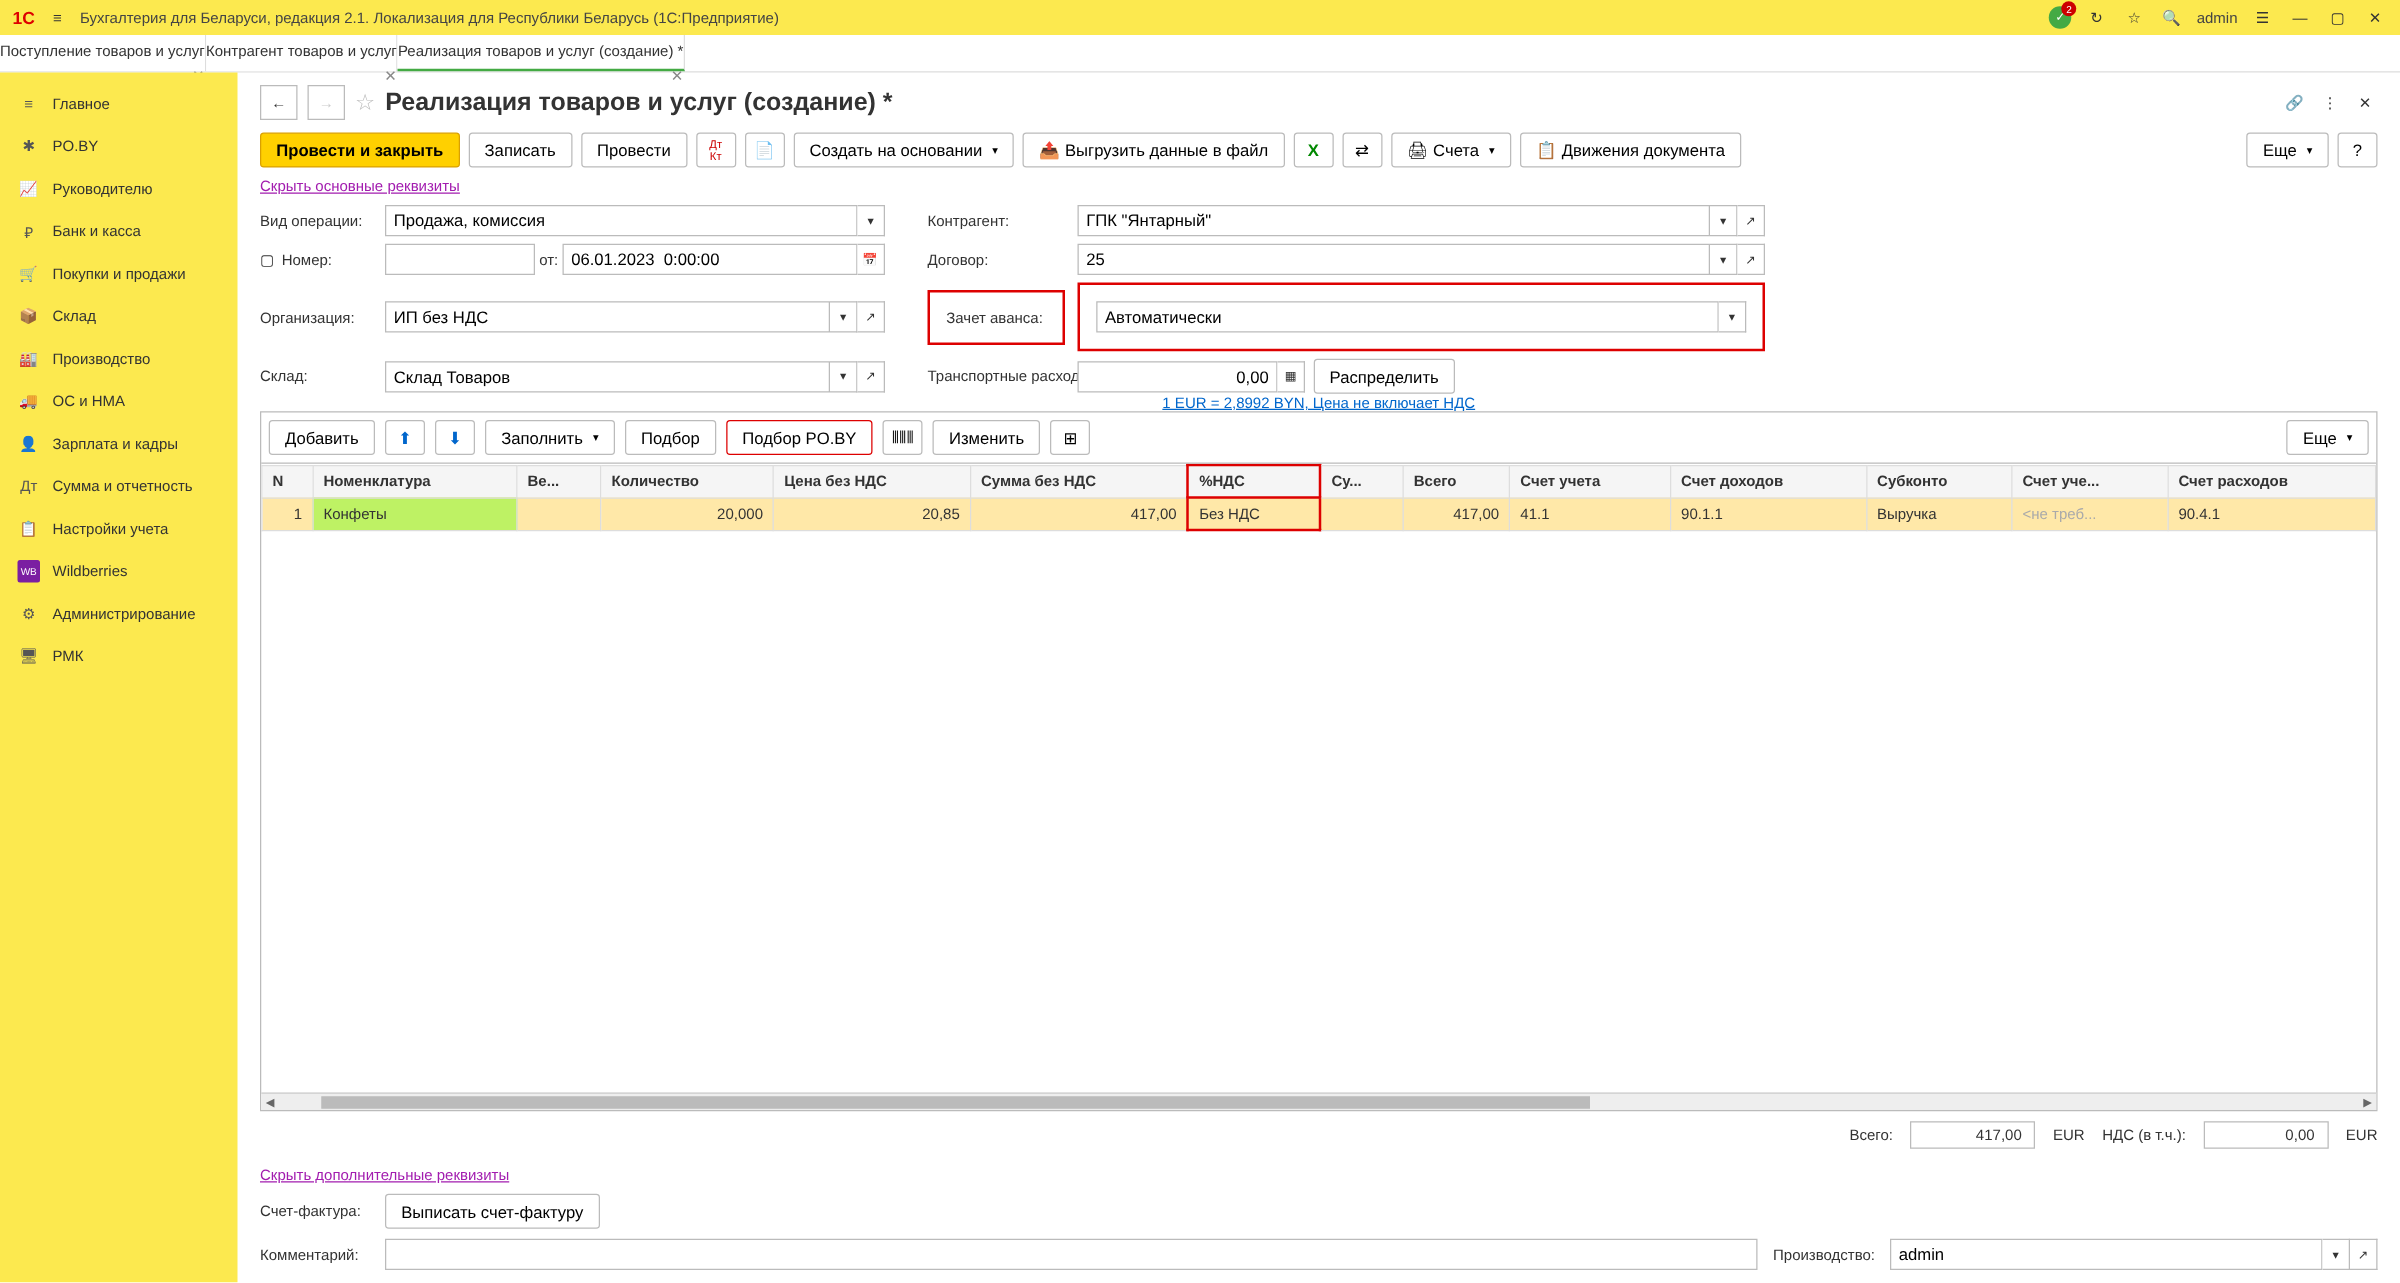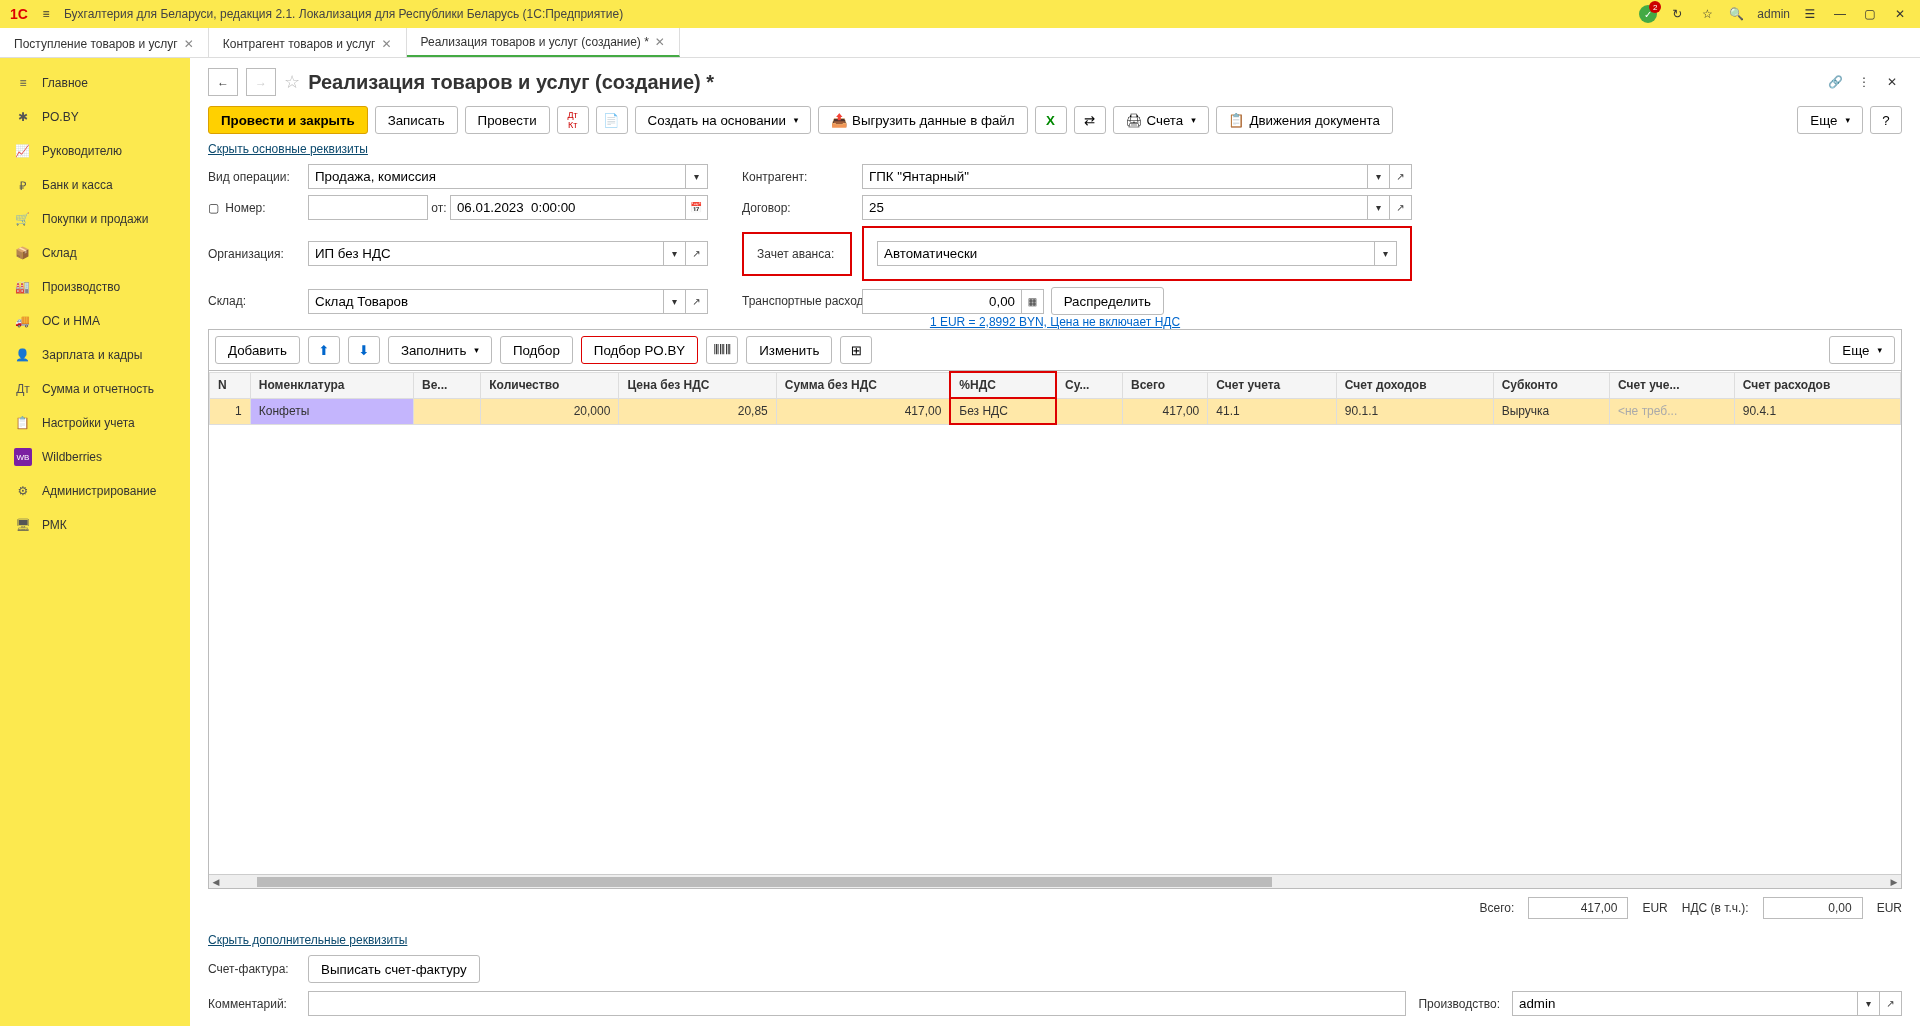--- a/index.html
+++ b/index.html
@@ -8,21 +8,21 @@
 .titlebar { background: #fce94f; height: 28px; display: flex; align-items: center; padding: 0 10px; justify-content: space-between; }
 .titlebar-left { display: flex; align-items: center; gap: 8px; }
 .titlebar-right { display: flex; align-items: center; gap: 10px; }
 .titlebar-icon { width: 20px; height: 20px; display: flex; align-items: center; justify-content: center; cursor: pointer; }
 .tb-text { color: #444; }
 .logo-1c { color: #d00; font-weight: bold; font-size: 14px; }
 .badge-green { background: #4a4; color: #fff; border-radius: 50%; width: 18px; height: 18px; display: inline-flex; align-items: center; justify-content: center; font-size: 10px; position: relative; }
 .badge-green .cnt { position: absolute; top: -4px; right: -4px; background: #c00; color: #fff; border-radius: 50%; width: 12px; height: 12px; font-size: 8px; display: flex; align-items: center; justify-content: center; }
 
 .tabs-bar { height: 30px; display: flex; border-bottom: 1px solid #ddd; }
-.nav-tab { padding: 6px 14px; border-right: 1px solid #ddd; display: flex; align-items: flex-end; gap: 6px; cursor: pointer; background: #fff; }
+.nav-tab { padding: 6px 0; border-right: 1px solid #ddd; display: flex; align-items: flex-end; gap: 6px; cursor: pointer; background: #fff; flex-direction: column; }
 .nav-tab.active { background: #fff; border-bottom: 2px solid #4a4; }
 .tab-close { color: #888; cursor: pointer; font-size: 12px; }
 
 .main-layout { display: flex; height: calc(100% - 58px); }
 .sidebar { width: 190px; background: #fce94f; padding: 8px 0; flex-shrink: 0; }
 .side-item { display: flex; align-items: center; gap: 10px; padding: 8px 14px; cursor: pointer; }
 .side-icon { width: 18px; height: 18px; display: inline-flex; align-items: center; justify-content: center; color: #555; }
 
 .content { flex: 1; padding: 10px 18px; display: flex; flex-direction: column; position: relative; }
 .header-row { display: flex; align-items: center; gap: 8px; margin-bottom: 10px; }
@@ -30,21 +30,21 @@
 .star { color: #bbb; font-size: 18px; cursor: pointer; }
 .page-title { font-size: 20px; color: #333; flex: 1; }
 .header-right { display: flex; gap: 8px; }
 
 .toolbar { display: flex; gap: 7px; margin-bottom: 8px; flex-wrap: wrap; }
 .btn { border: 1px solid #bbb; background: #fff; padding: 5px 12px; cursor: pointer; border-radius: 3px; height: 28px; display: inline-flex; align-items: center; gap: 4px; white-space: nowrap; }
 .btn-primary { background: #ffd000; border-color: #daa000; font-weight: bold; }
 .btn-icon-only { width: 32px; padding: 0; justify-content: center; }
 .btn-dropdown::after { content: "▾"; margin-left: 4px; font-size: 9px; }
 
-.link-green { color: #0c4a6e; text-decoration: underline; cursor: pointer; font-size: 12px; }
+.link-green { color: #a21caf; text-decoration: underline; cursor: pointer; font-size: 12px; }
 
 .form-grid { display: grid; grid-template-columns: 90px 400px 14px 110px 550px; gap: 6px 10px; align-items: center; margin-top: 8px; }
 .label { color: #333; white-space: nowrap; }
 .input-wrap { display: flex; align-items: center; width: 100%; }
 .input { border: 1px solid #bbb; padding: 4px 6px; height: 25px; flex: 1; background: #fff; }
 .input-btn { width: 22px; height: 25px; border: 1px solid #bbb; border-left: none; background: #fff; display: inline-flex; align-items: center; justify-content: center; cursor: pointer; font-size: 10px; }
 .highlight-box { border: 2px solid #d00; padding: 13px; }
 
 .link-blue { color: #0066cc; text-decoration: underline; cursor: pointer; text-align: center; margin-top: 10px; }
 
@@ -54,21 +54,21 @@
 
 .table-container { border: 1px solid #bbb; flex: 1; display: flex; flex-direction: column; min-height: 0; }
 .table-toolbar { display: flex; gap: 8px; padding: 6px; border-bottom: 1px solid #bbb; }
 .table-wrap { flex: 1; overflow: auto; position: relative; }
 table { border-collapse: collapse; width: 100%; }
 th, td { border: 1px solid #ddd; padding: 5px 8px; text-align: left; font-size: 12px; }
 th { background: #f5f5f5; }
 .td-num { text-align: right; }
 .row-sel { background: #ffe8a8; }
 .cell-hl { border: 2px solid #d00 !important; }
-.cell-sel { background: #c4b5fd; margin-left: 33px; }
+.cell-sel { background: #bef264; margin-left: 33px; }
 .cell-gray { color: #aaa; }
 .scrollbar-h { height: 14px; background: #eee; border-top: 1px solid #ccc; display: flex; align-items: center; }
 .scrollbar-thumb { background: #bbb; height: 10px; width: 60%; margin-left: 2%; }
 .scroll-arrow { width: 14px; height: 14px; display: flex; align-items: center; justify-content: center; font-size: 9px; color: #666; cursor: pointer; }
 
 .totals { display: flex; justify-content: flex-end; gap: 14px; padding: 8px 0; align-items: center; }
 .totals .val { border: 1px solid #bbb; padding: 3px 10px; min-width: 100px; text-align: right; display: inline-block; }
 
 .bottom-section { margin-top: 6px; }
 .bottom-row { display: flex; align-items: center; gap: 12px; margin-top: 8px; }

